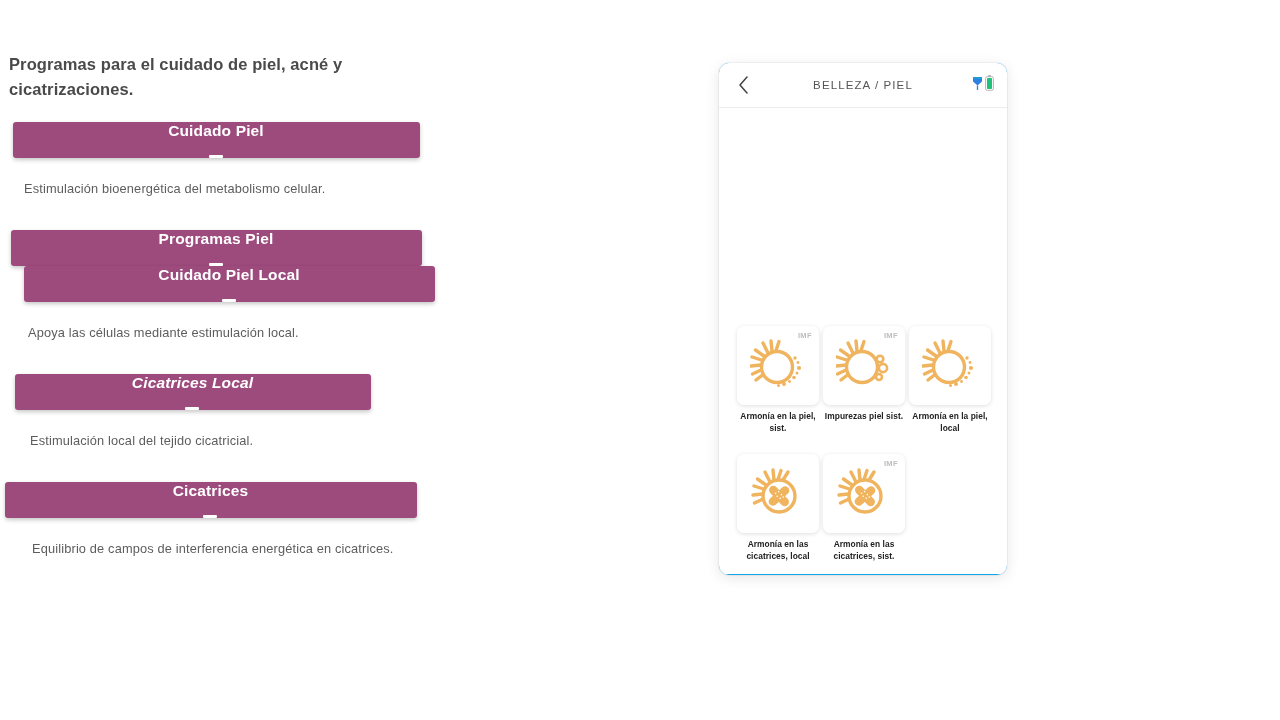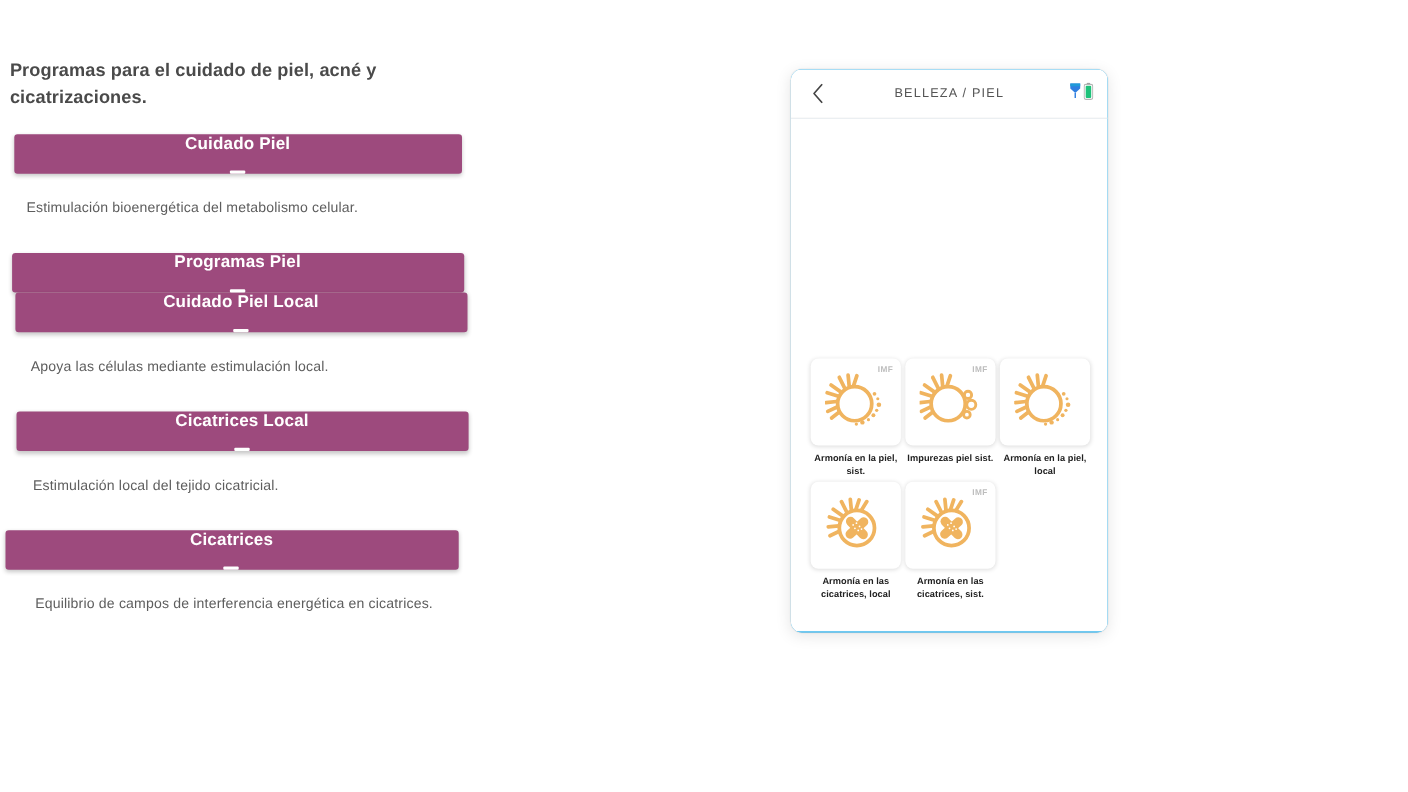--- a/index.html
+++ b/index.html
@@ -58,23 +58,23 @@
     line-height: 22px;
     padding: 20px 44px 30px 16px;
     letter-spacing: .15px;
   }
 
   
   .i0 .acc-header { margin-left: 13px;  width: 407px; }
   .i0 .acc-body   { margin-left: 8px; }
   .i1 .acc-header { margin-left: 11px;  width: 411px; }
   .i1 .acc-body   { margin-left: 10px; }
-  .i2 .acc-header { margin-left: 14px;  width: 411px; }
+  .i2 .acc-header { margin-left: 24px;  width: 411px; }
   .i2 .acc-body   { margin-left: 12px; }
-  .i3 .acc-header { margin-left: 15px;  width: 411px; }
+  .i3 .acc-header { margin-left: 15px;  width: 356px; font-style: italic; }
   .i3 .acc-body   { margin-left: 14px; }
   .i4 .acc-header { margin-left: 5px;  width: 412px; }
   .i4 .acc-body   { margin-left: 16px; padding-right: 70px; }
 
   
   .phone {
     position: absolute;
     left: 719px; top: 63px;
     width: 288px; height: 512px;
     background: #0ea5e9;
@@ -115,21 +115,21 @@
   }
 
   .phone-body { position: relative; height: 466px; background: #fff; }
 
   .grid {
     position: absolute;
     left: 18px; top: 218px;
     width: 262px;
     display: flex;
     flex-wrap: wrap;
-    gap: 4px 4px;
+    gap: 20px 4px;
   }
   .card-cell { width: 82px; }
   .card-tile {
     position: relative;
     width: 82px; height: 79px;
     background: #ffffff;
     border-radius: 7px;
     box-shadow: 0 1px 4px rgba(0,0,0,0.13);
     display: flex;
     align-items: center;

